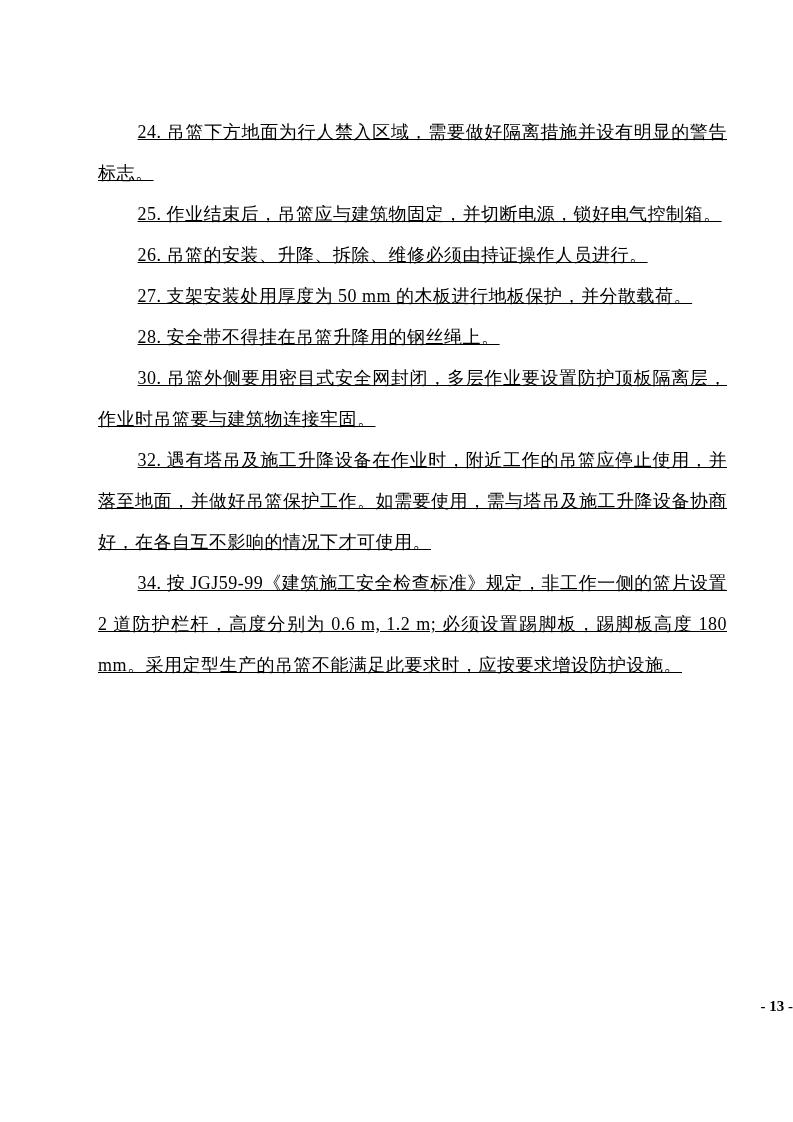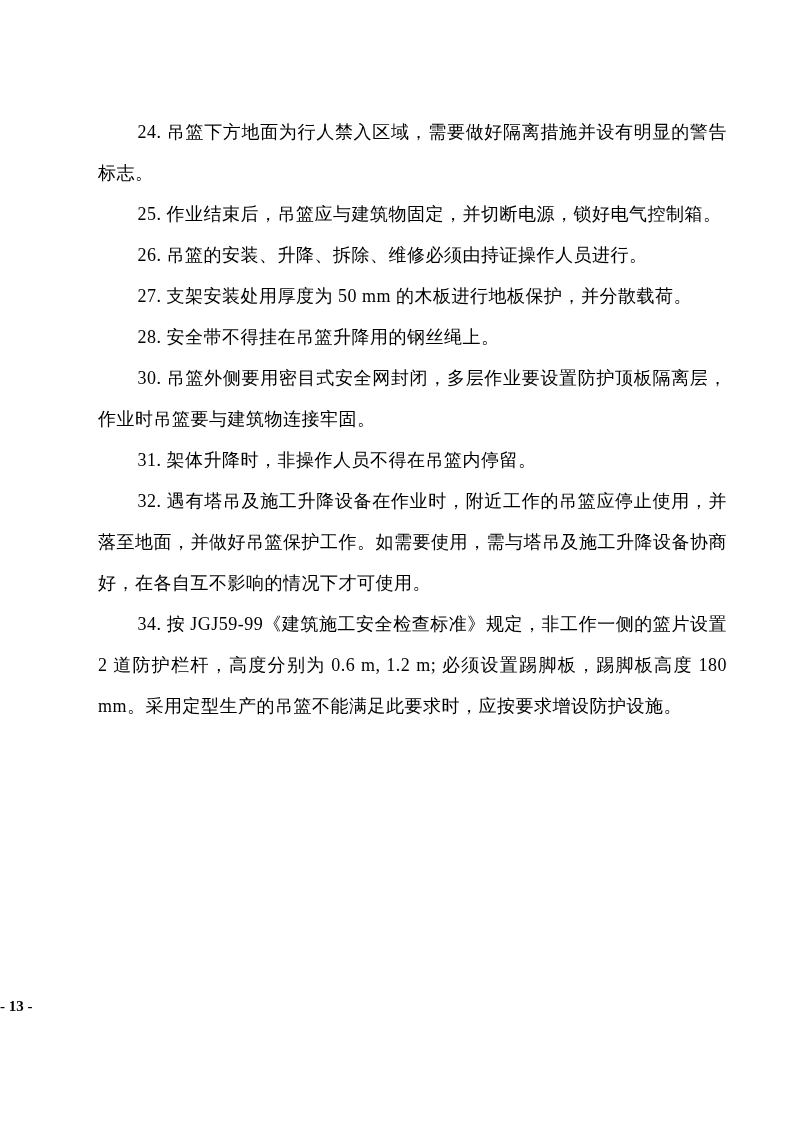--- a/index.html
+++ b/index.html
@@ -12,50 +12,50 @@
     width: 793px;
     height: 1058px;
     margin: 0 auto;
     background: #ffffff;
     box-sizing: border-box;
     padding: 112px 66px 17px 98px;
     font-family: "Liberation Serif", "DejaVu Serif", serif;
     font-size: 18px;
     color: #000000;
     overflow: hidden;
+    text-decoration: underline;
   }
   .doc-body p {
     margin: 0;
     padding: 0;
     text-indent: 2.2em;
     text-align: justify;
     line-height: 41px;
     letter-spacing: 0.5px;
   }
   .page-number {
     position: absolute;
     top: 998px;
     left: 0;
     right: 0;
-    text-align: left;
+    text-align: right;
     font-size: 15px;
     font-weight: bold;
     font-family: "Liberation Serif", "DejaVu Serif", serif;
     color: #000000;
   }
 </style>
 </head>
 <body>
 
 <div class="page">
   <div class="doc-body">
     <p>24. 吊篮下方地面为行人禁入区域，需要做好隔离措施并设有明显的警告标志。</p>
     <p>25. 作业结束后，吊篮应与建筑物固定，并切断电源，锁好电气控制箱。</p>
     <p>26. 吊篮的安装、升降、拆除、维修必须由持证操作人员进行。</p>
     <p>27. 支架安装处用厚度为 50 mm 的木板进行地板保护，并分散载荷。</p>
     <p>28. 安全带不得挂在吊篮升降用的钢丝绳上。</p>
     <p>30. 吊篮外侧要用密目式安全网封闭，多层作业要设置防护顶板隔离层，作业时吊篮要与建筑物连接牢固。</p>
-    <p>31. 架体升降时，非操作人员不得在吊篮内停留。</p>
     <p>32. 遇有塔吊及施工升降设备在作业时，附近工作的吊篮应停止使用，并落至地面，并做好吊篮保护工作。如需要使用，需与塔吊及施工升降设备协商好，在各自互不影响的情况下才可使用。</p>
     <p>34. 按 JGJ59-99《建筑施工安全检查标准》规定，非工作一侧的篮片设置 2 道防护栏杆，高度分别为 0.6 m, 1.2 m; 必须设置踢脚板，踢脚板高度 180 mm。采用定型生产的吊篮不能满足此要求时，应按要求增设防护设施。</p>
   </div>
   <div class="page-number">- 13 -</div>
 </div>
 
 </body></html>

